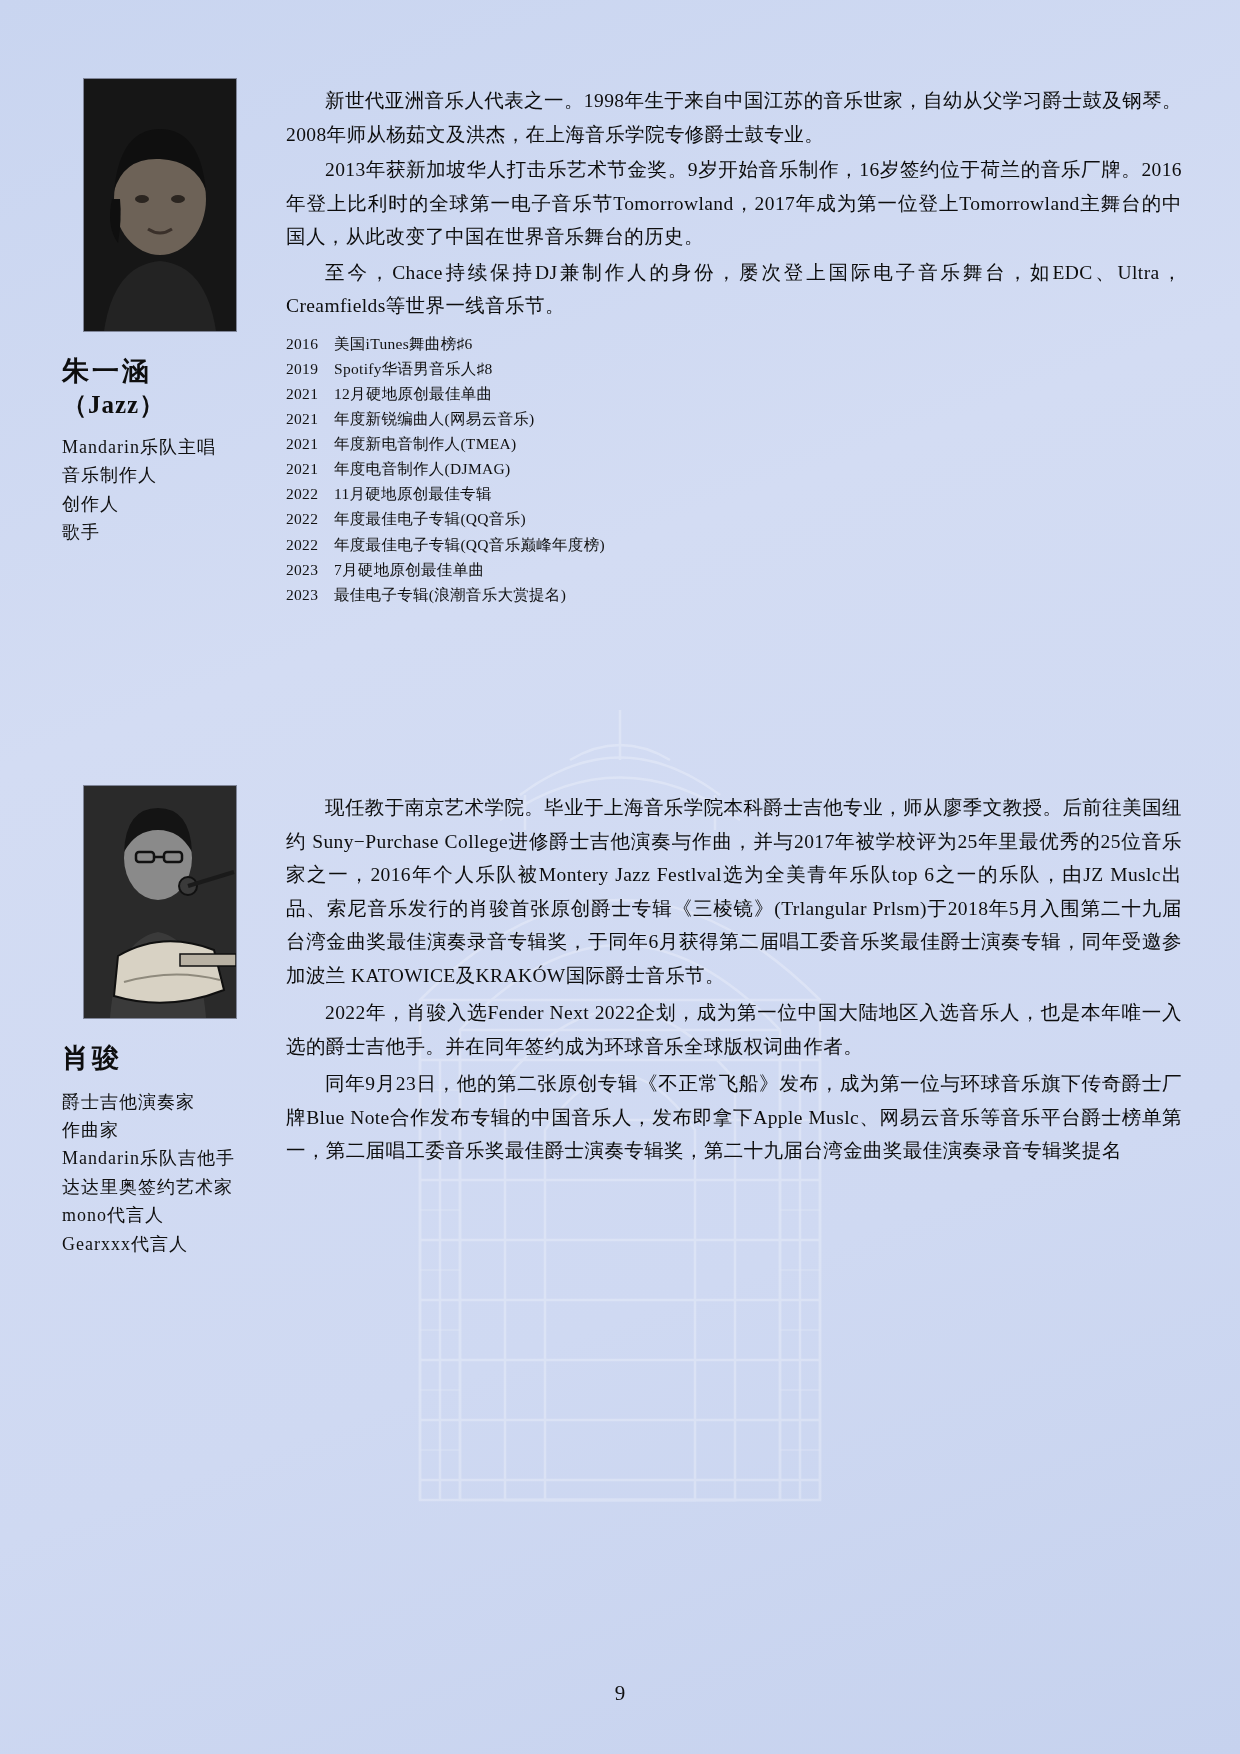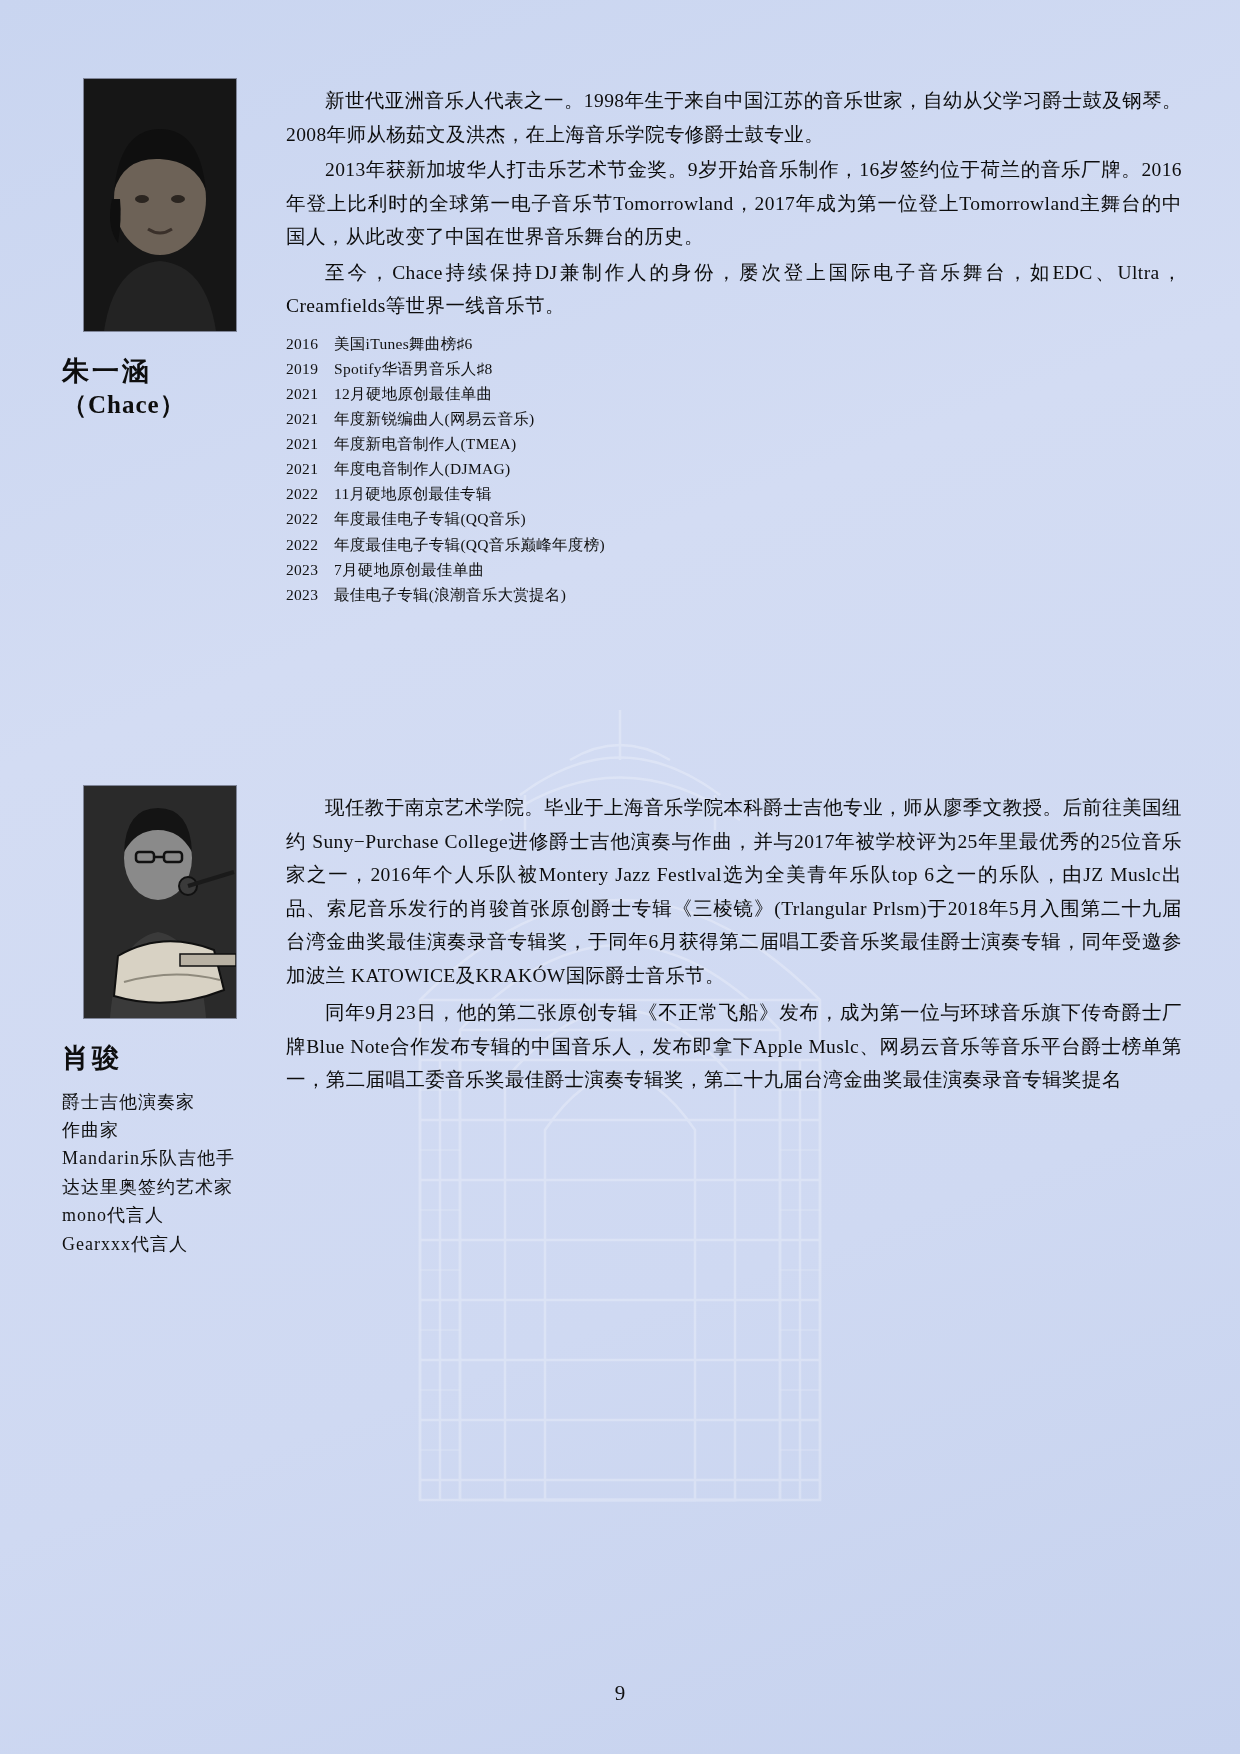--- a/index.html
+++ b/index.html
@@ -188,21 +188,25 @@
             <ellipse cx="76" cy="120" rx="46" ry="56" fill="#6d6257"></ellipse>
             <path d="M30 112 q6 -62 46 -62 q40 0 46 62 q-10 -30 -46 -32 q-36 -2 -46 32 z" fill="#0f0f0f"></path>
             <path d="M28 120 q-6 28 6 44 q4 -24 2 -44 z" fill="#0f0f0f"></path>
             <ellipse cx="58" cy="120" rx="7" ry="4" fill="#2b2520"></ellipse>
             <ellipse cx="94" cy="120" rx="7" ry="4" fill="#2b2520"></ellipse>
             <path d="M64 150 q12 8 24 0" stroke="#3a302a" stroke-width="3" fill="none"></path>
             <path d="M20 252 q10 -66 56 -70 q46 4 56 70 z" fill="#232323"></path>
           </svg>
         </div>
         <div class="person-name">朱一涵</div>
-        <div class="person-name-en">（Chace）</div>
+        <div class="person-name-en">（Jazz）</div>
+        <div class="person-roles" style="white-space:pre-line;">Mandarin乐队主唱
+音乐制作人
+创作人
+歌手</div>
       </div>
 
       <div class="body-col">
         <p class="para">新世代亚洲音乐人代表之一。1998年生于来自中国江苏的音乐世家，自幼从父学习爵士鼓及钢琴。2008年师从杨茹文及洪杰，在上海音乐学院专修爵士鼓专业。</p>
         <p class="para">2013年获新加坡华人打击乐艺术节金奖。9岁开始音乐制作，16岁签约位于荷兰的音乐厂牌。2016年登上比利时的全球第一电子音乐节Tomorrowland，2017年成为第一位登上Tomorrowland主舞台的中国人，从此改变了中国在世界音乐舞台的历史。</p>
         <p class="para">至今，Chace持续保持DJ兼制作人的身份，屡次登上国际电子音乐舞台，如EDC、Ultra，Creamfields等世界一线音乐节。</p>
 
         <div class="awards">
           <div class="award-row"><span class="award-year">2016</span><span>美国iTunes舞曲榜♯6</span></div>
           <div class="award-row"><span class="award-year">2019</span><span>Spotify华语男音乐人♯8</span></div>
@@ -241,19 +245,20 @@
         <div class="person-roles" style="white-space:pre-line;">爵士吉他演奏家
 作曲家
 Mandarin乐队吉他手
 达达里奥签约艺术家
 mono代言人
 Gearxxx代言人</div>
       </div>
 
       <div class="body-col">
         <p class="para">现任教于南京艺术学院。毕业于上海音乐学院本科爵士吉他专业，师从廖季文教授。后前往美国纽约 Suny−Purchase College进修爵士吉他演奏与作曲，并与2017年被学校评为25年里最优秀的25位音乐家之一，2016年个人乐队被Montery Jazz Festlval选为全美青年乐队top 6之一的乐队，由JZ Muslc出品、索尼音乐发行的肖骏首张原创爵士专辑《三棱镜》(Trlangular Prlsm)于2018年5月入围第二十九届台湾金曲奖最佳演奏录音专辑奖，于同年6月获得第二届唱工委音乐奖最佳爵士演奏专辑，同年受邀参加波兰 KATOWICE及KRAKÓW国际爵士音乐节。</p>
+        <p class="para">2022年，肖骏入选Fender Next 2022企划，成为第一位中国大陆地区入选音乐人，也是本年唯一入选的爵士吉他手。并在同年签约成为环球音乐全球版权词曲作者。</p>
         <p class="para">同年9月23日，他的第二张原创专辑《不正常飞船》发布，成为第一位与环球音乐旗下传奇爵士厂牌Blue Note合作发布专辑的中国音乐人，发布即拿下Apple Muslc、网易云音乐等音乐平台爵士榜单第一，第二届唱工委音乐奖最佳爵士演奏专辑奖，第二十九届台湾金曲奖最佳演奏录音专辑奖提名</p>
       </div>
     </div>
 
     <div class="page-number">9</div>
   </div>
 </div>
 
 </body></html>

